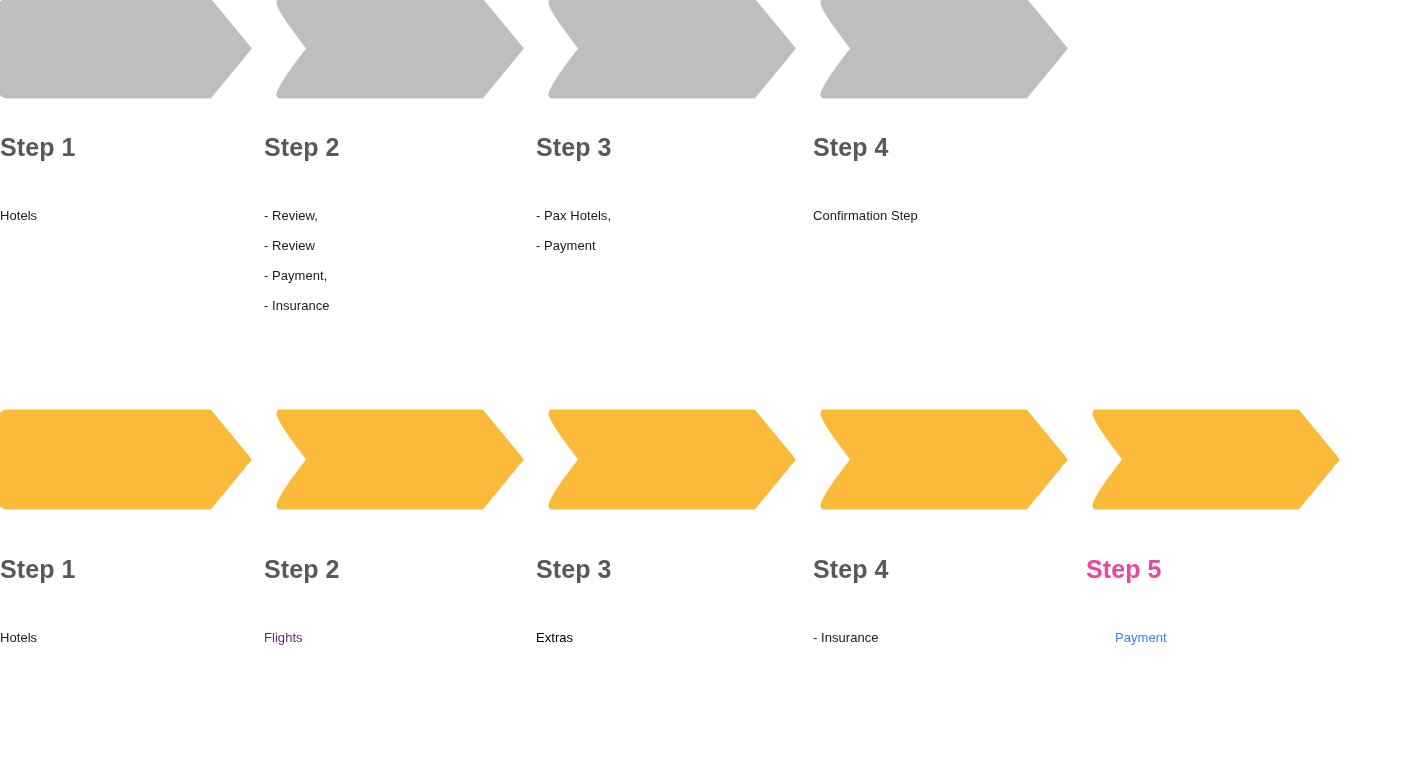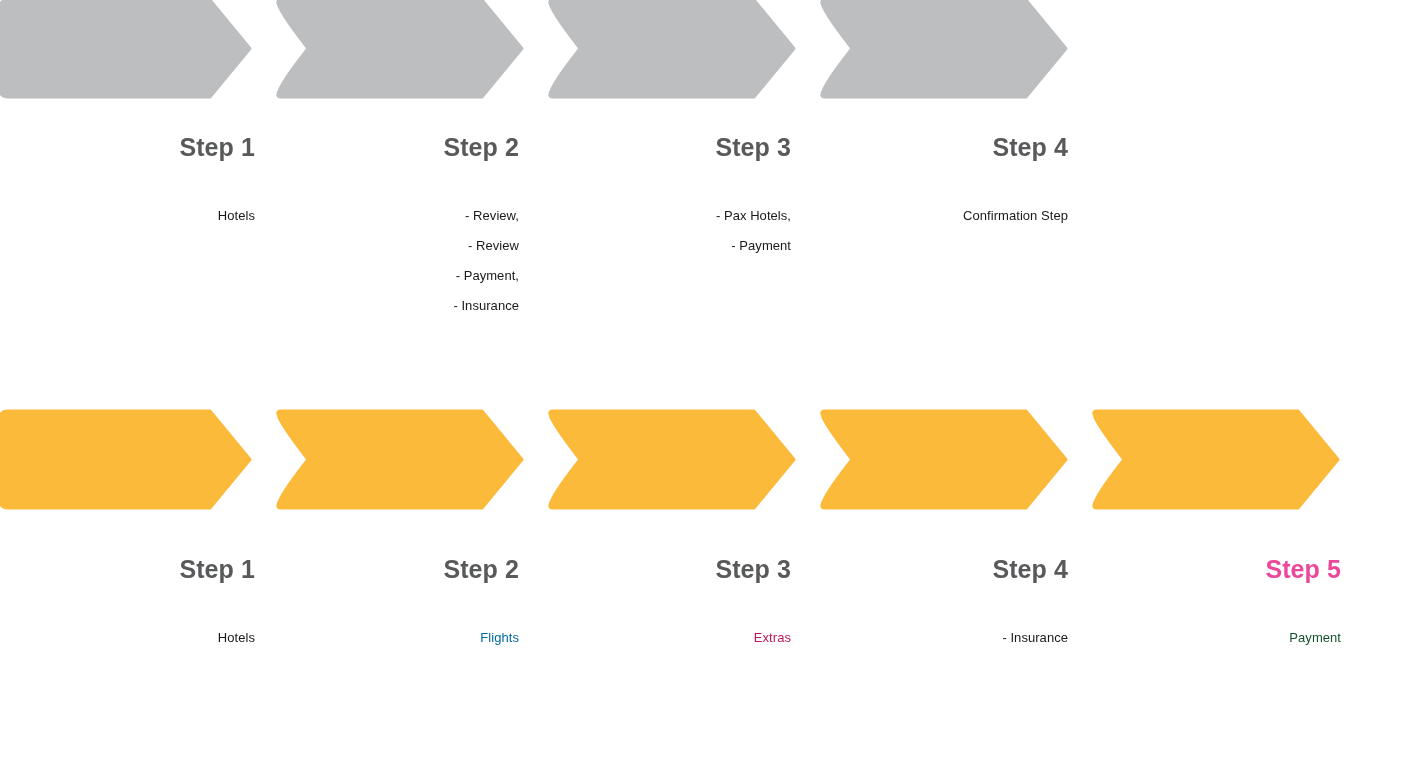--- a/index.html
+++ b/index.html
@@ -14,21 +14,20 @@
     overflow: hidden;
     font-family: "Liberation Sans", "DejaVu Sans", sans-serif;
     -webkit-font-smoothing: antialiased;
   }
 
   .canvas {
     position: relative;
     width: 1412px;
     height: 757px;
     background: #ffffff;
-    text-align: right;
   }
 
   
   .flow-row {
     position: absolute;
     left: 0;
     width: 1412px;
   }
   .flow-row.row-gray   { top: 0px;   height: 97px; }
   .flow-row.row-orange { top: 411px; height: 97px; }
@@ -173,37 +172,37 @@
 
   <div class="labels labels-orange" id="row-orange-labels">
       <div class="label-col" style="left: 0px;">
         <div class="step-title" style="color: rgb(88, 89, 91);">Step 1</div>
         <div class="step-desc" style="color: rgb(26, 26, 26);">
           <span class="desc-line">Hotels</span>
         </div>
       </div>
       <div class="label-col" style="left: 264px;">
         <div class="step-title" style="color: rgb(88, 89, 91);">Step 2</div>
-        <div class="step-desc" style="color: #0369a1;">
+        <div class="step-desc" style="color: #701a75;">
           <span class="desc-line">Flights</span>
         </div>
       </div>
       <div class="label-col" style="left: 536px;">
         <div class="step-title" style="color: rgb(88, 89, 91);">Step 3</div>
-        <div class="step-desc" style="color: #be185d;">
+        <div class="step-desc" style="color: #000000;">
           <span class="desc-line">Extras</span>
         </div>
       </div>
       <div class="label-col" style="left: 813px;">
         <div class="step-title" style="color: rgb(88, 89, 91);">Step 4</div>
         <div class="step-desc" style="color: rgb(26, 26, 26);">
           <span class="desc-line">- Insurance</span>
         </div>
       </div>
       <div class="label-col" style="left: 1086px;">
         <div class="step-title" style="color: #ec4899;">Step 5</div>
-        <div class="step-desc" style="color: #14532d;">
+        <div class="step-desc" style="color: #3b82f6; margin-left: 29px;">
           <span class="desc-line">Payment</span>
         </div>
       </div>
     </div>
 
 </div>
 
 </body></html>

